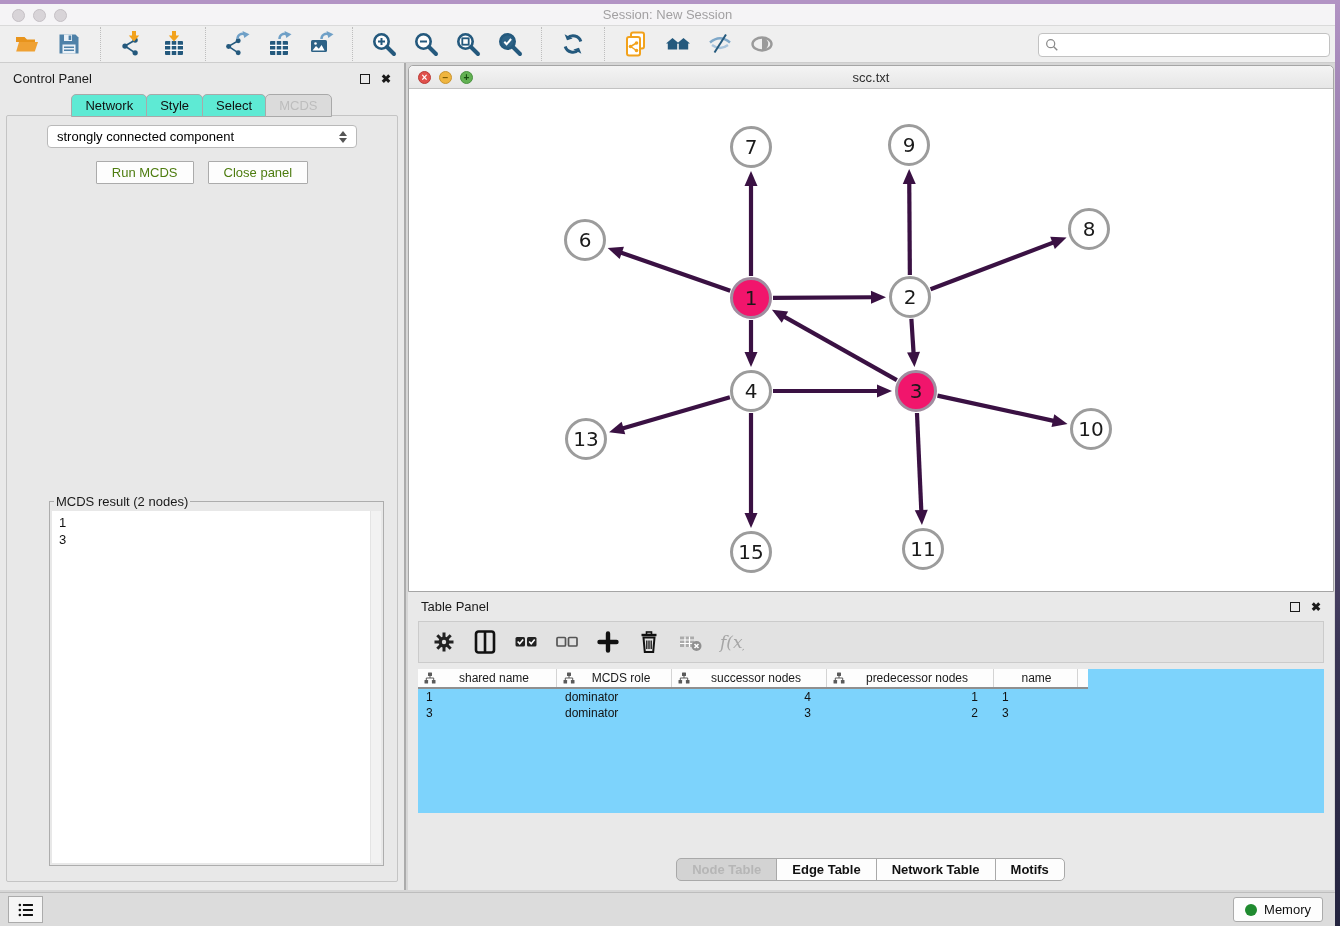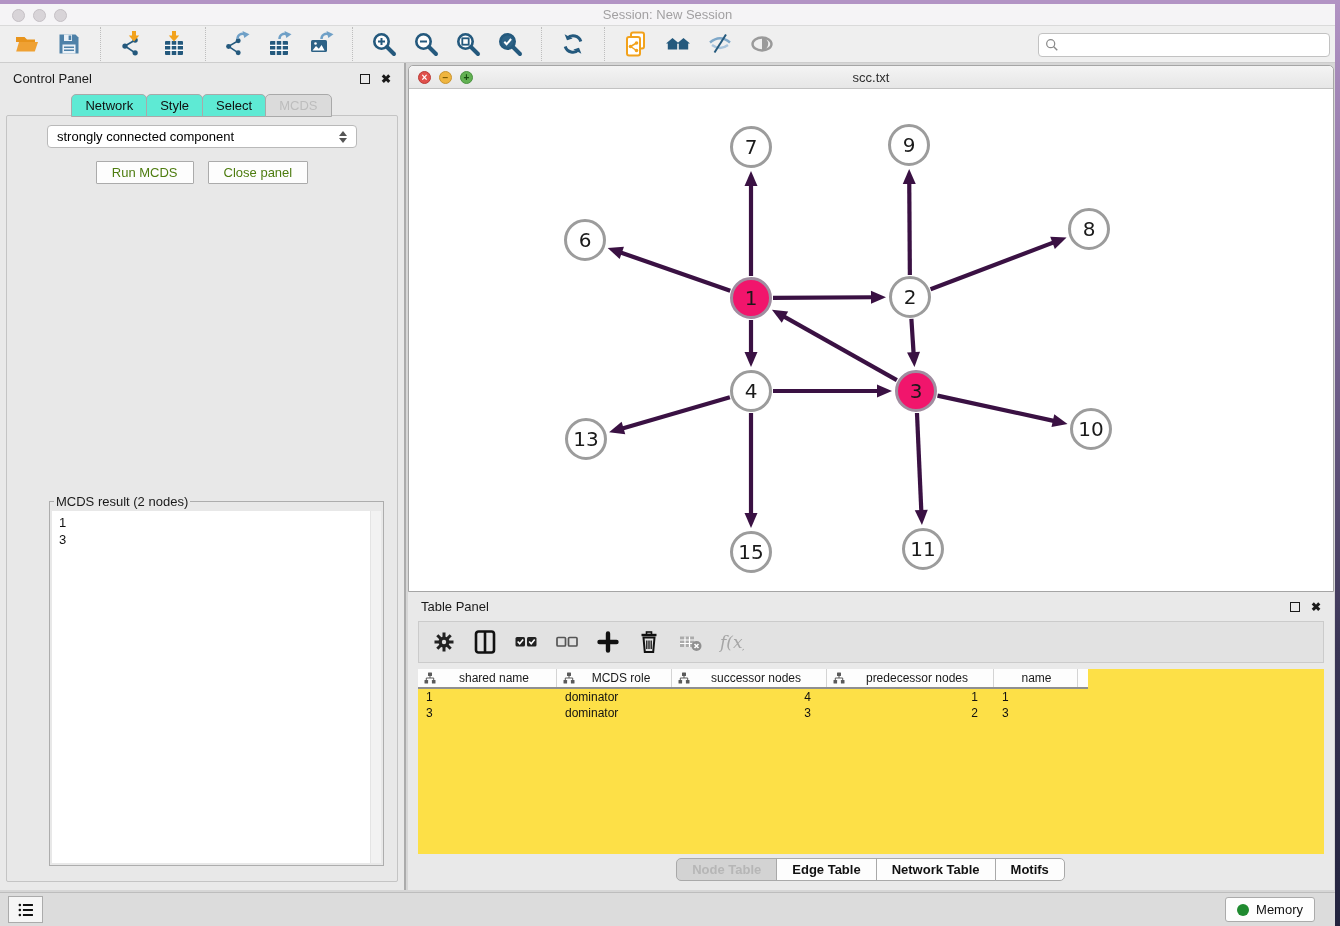--- a/index.html
+++ b/index.html
@@ -79,21 +79,21 @@
           color:#1A1A1A; font-family:"DejaVu Sans",sans-serif; }
   .node.sel { background:#F1156C; border-color:#A08DA0; }
 
   
   .table-panel { position:absolute; left:408px; top:592px; width:926px; height:298px; background:#E9E9E9; }
   .tp-header { height:29px; display:flex; align-items:center; padding:0 13px; font-size:13px; color:#1A1A1A; }
   .tp-toolbar { margin:0 10px; height:42px; background:#E2E2E2; border:1px solid #CBCBCB;
                 display:flex; align-items:center; padding-left:12px; gap:15px; }
   .tp-btn { width:26px; height:26px; display:flex; align-items:center; justify-content:center; }
   .tp-btn svg { width:26px; height:26px; }
-  .tp-table { margin:6px 10px 0; background:#fde047; height:185px; position:relative; overflow:hidden; }
+  .tp-table { margin:6px 10px 0; background:#7dd3fc; height:144px; position:relative; overflow:hidden; }
   .thead { display:flex; height:20px; border-bottom:2px solid #8F8F8F; background:#FDFDFD; width:670px; }
   .th { display:flex; align-items:center; font-size:12px; color:#1A1A1A; border-right:1px solid #D4D4D4;
         padding-left:6px; }
   .th .lbl { flex:1; text-align:center; padding-right:4px; }
   .th svg { width:12px; height:12px; flex:0 0 12px; }
   .trow { display:flex; height:16px; font-size:12px; color:#111; align-items:center; width:670px; }
   .td { padding-left:8px; }
   .td.r { text-align:right; padding-right:16px; padding-left:0; }
   .tp-tabs { position:absolute; bottom:9px; left:0; width:100%; display:flex; justify-content:center; }
   .tp-tab { font-size:13px; font-weight:600; padding:3px 15px; background:#FDFDFD;
@@ -101,21 +101,21 @@
   .tp-tab:first-child { border-radius:5px 0 0 5px; }
   .tp-tab:last-child { border-radius:0 5px 5px 0; }
   .tp-tab.sel { background:#D3D3D3; color:#B6B6B6; }
 
   
   .status-bar { position:absolute; left:0; top:892px; width:1335px; height:34px; background:#DCDCDC;
                 border-top:1px solid #BDBDBD; display:flex; align-items:center; padding:0 8px; }
   .sb-left-btn { width:35px; height:27px; background:#F6F6F6; border:1px solid #ABABAB;
                  display:flex; align-items:center; justify-content:center; }
   .sb-left-btn svg { width:20px; height:20px; }
-  .memory-btn { margin-left:auto; margin-right:12px; height:25px; background:#FDFDFD; border:1px solid #ABABAB;
+  .memory-btn { margin-left:auto; margin-right:4px; height:25px; background:#FDFDFD; border:1px solid #ABABAB;
                 border-radius:3px; display:flex; align-items:center; padding:0 11px; font-size:13px; gap:7px;
                 color:#111; }
   .mem-dot { width:12px; height:12px; border-radius:50%; background:#1F8A2F; }
 </style>
 </head>
 <body>
 
 <div class="desktop-top"></div>
 <div class="desktop-right"></div>
 

